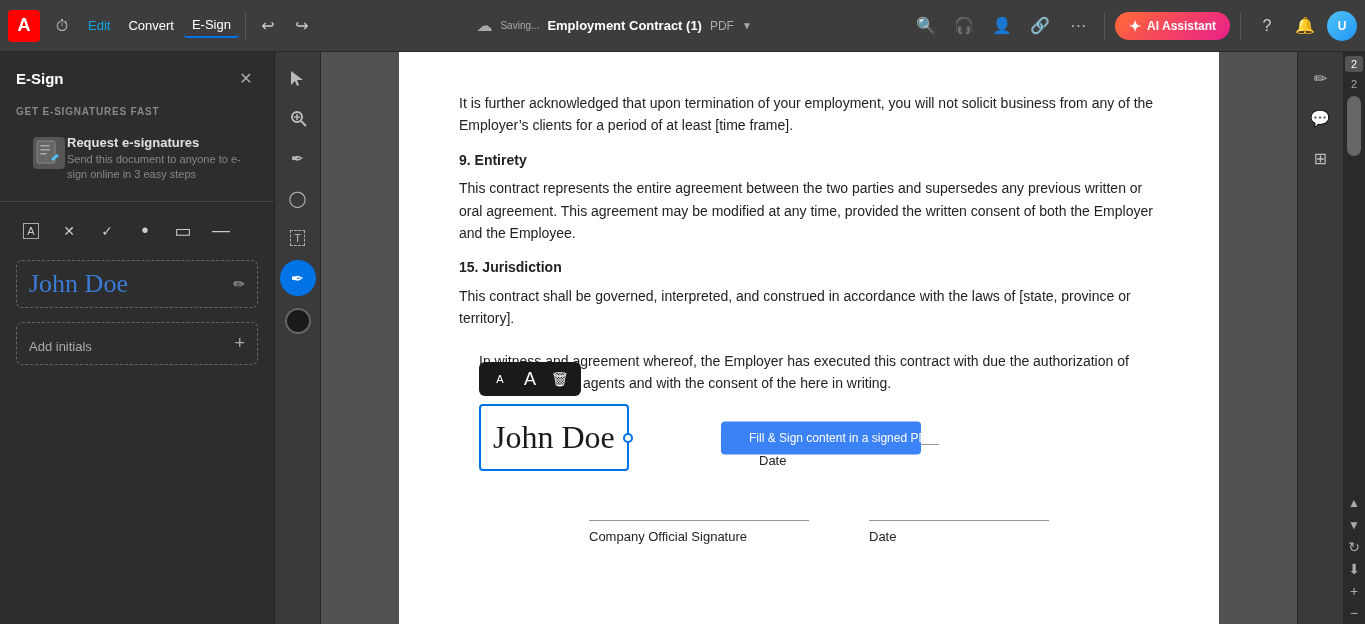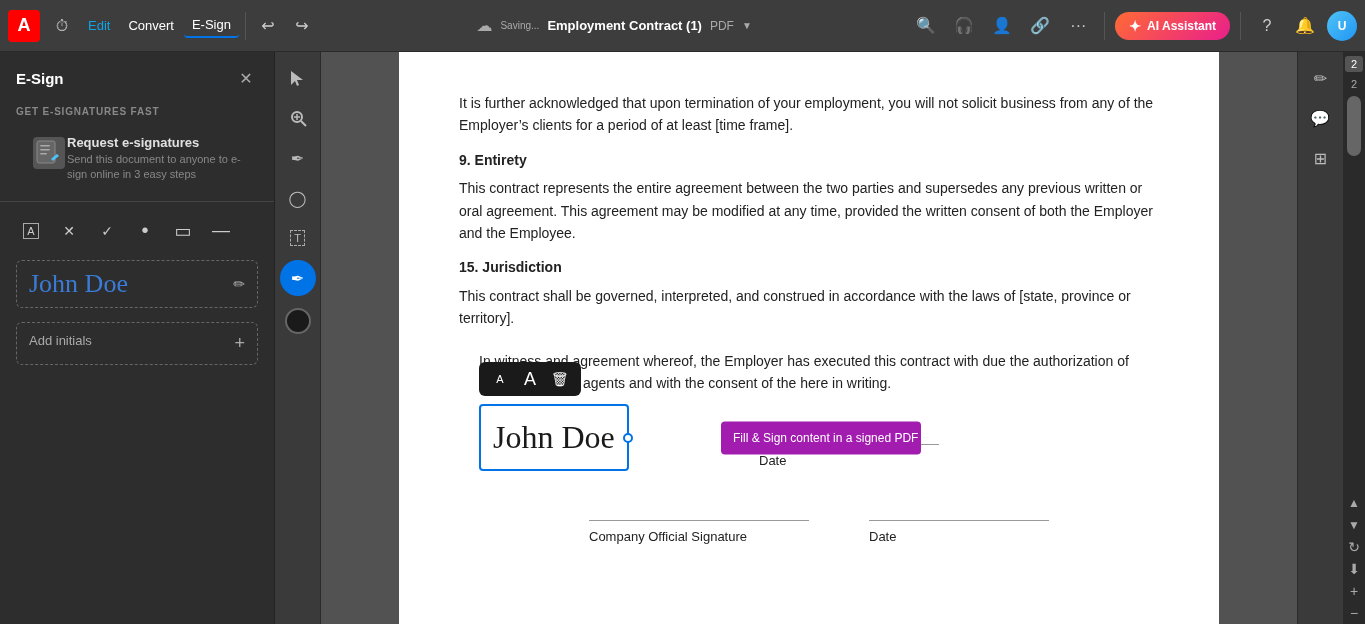--- a/index.html
+++ b/index.html
@@ -149,21 +149,21 @@
       color: #3a7bd5;
     }
     .edit-icon { color: #aaa; font-size: 14px; }
 
     .add-initials-row {
       margin: 6px 16px;
       border: 1px dashed #666;
       border-radius: 6px;
       padding: 10px 12px;
       display: flex;
-      align-items: flex-start;
+      align-items: flex-end;
       justify-content: space-between;
       cursor: pointer;
     }
     .add-initials-text { color: #aaa; font-size: 13px; }
     .add-icon { color: #aaa; font-size: 18px; }
 
     
     .tools-strip {
       width: 46px;
       background: #3a3a3a;
@@ -322,24 +322,24 @@
       border-radius: 50%;
       background: white;
       border: 2px solid #0073e6;
       position: absolute;
       right: -6px;
       top: 50%;
       transform: translateY(-50%);
     }
 
     .tooltip-box {
-      background: #a21caf;
+      background: #3b82f6;
       color: white;
       font-size: 12px;
-      padding: 8px 12px;
+      padding: 8px 28px;
       border-radius: 4px;
       max-width: 200px;
       line-height: 1.4;
       display: inline-block;
     }
 
     .field-line {
       border-bottom: 1px solid #999;
       min-width: 180px;
       height: 30px;

